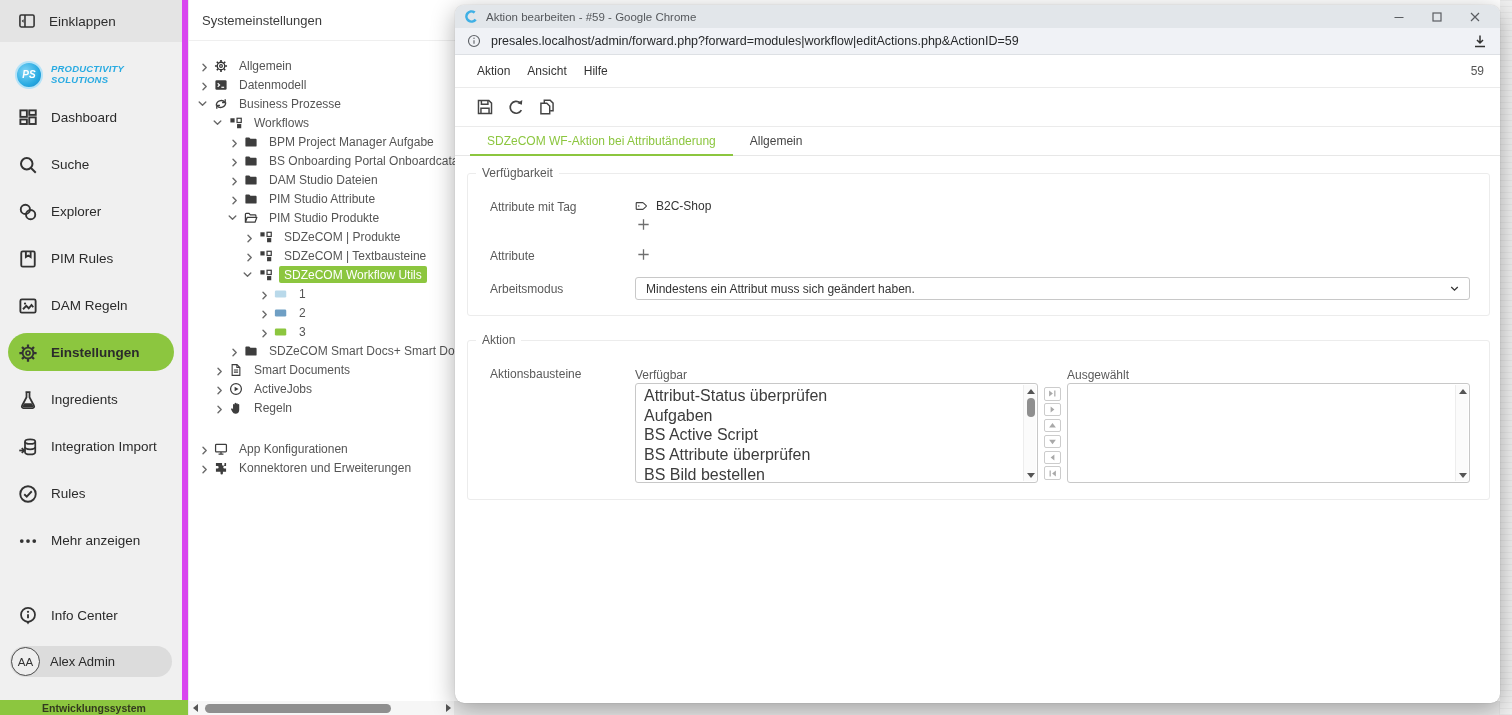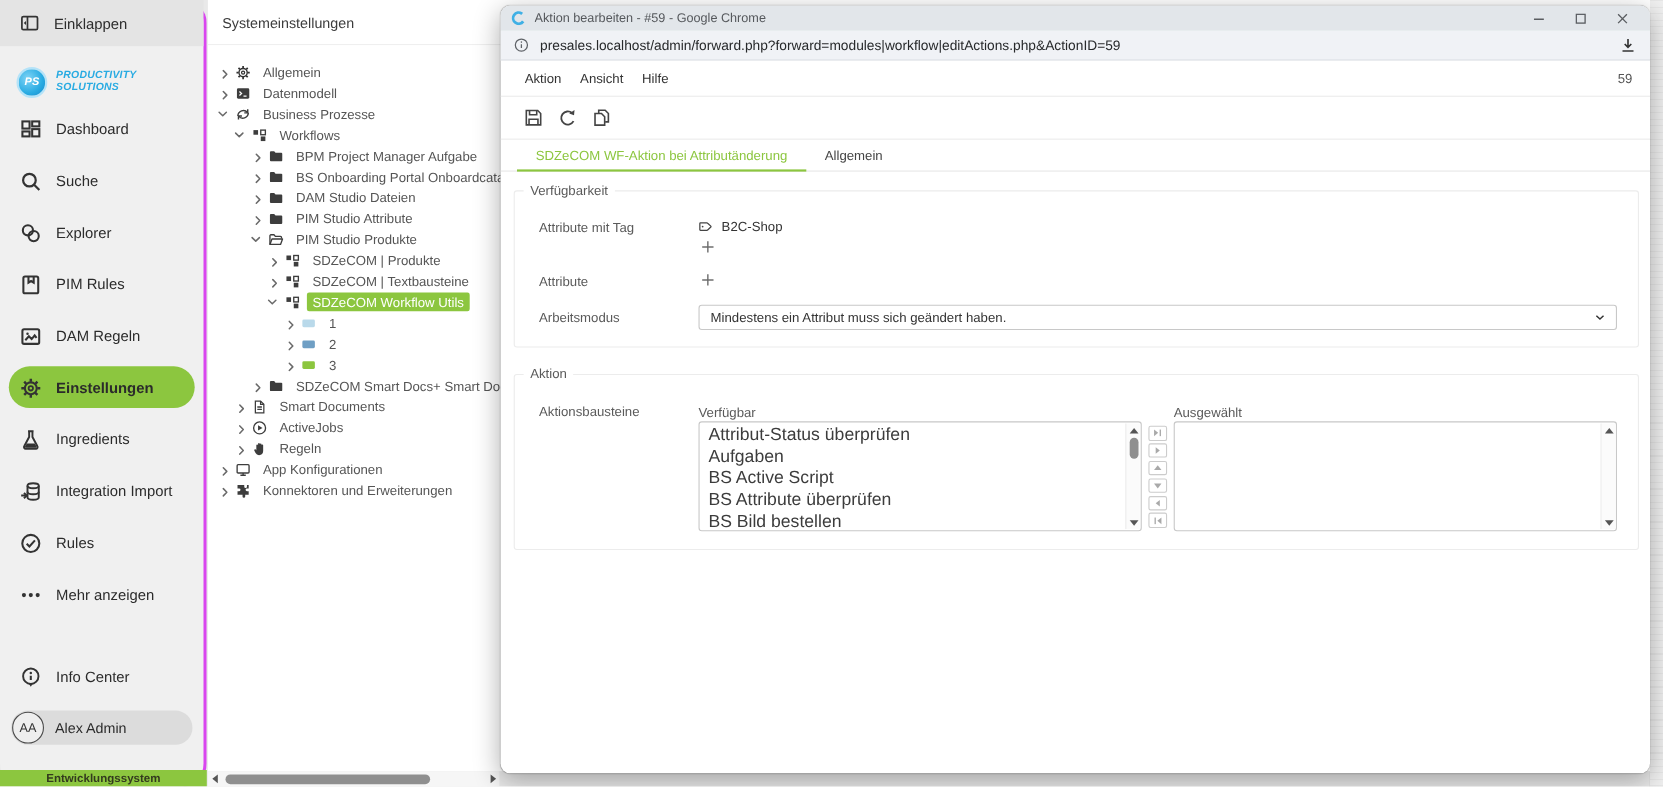--- a/index.html
+++ b/index.html
@@ -7,21 +7,21 @@
   body {
     width:1512px; height:715px; overflow:hidden;
     font-family:"Liberation Sans", sans-serif;
     background:#e9e9e9;
   }
   .stage { position:relative; width:1512px; height:715px; }
 
   
   .sidebar {
     position:absolute; left:0; top:0; width:188px; height:715px;
-    background:#f0f0f0; border-right:3px solid #d946ef; z-index:2;border-radius:21px;
+    background:#f0f0f0; border-right:6px solid #d946ef; z-index:2;
   }
   .collapse-row {
     height:42px; background:#e4e4e4; display:flex; align-items:center;
     padding-left:18px; gap:13px; font-size:13.5px; color:#2d2d2d; cursor:pointer;
   }
   .icon { display:inline-block; }
   .icon svg { width:100%; height:100%; display:block; }
   .icon-20 { width:20px; height:20px; flex:0 0 20px; }
   .icon-18 { width:18px; height:18px; flex:0 0 18px; }
   .brand-row { display:flex; align-items:center; gap:8px; padding:13px 0 0 15px; height:52px; }
@@ -375,21 +375,21 @@
           <span class="tree-arrow"><svg viewBox="0 0 9 9" fill="none" stroke="#6a6a6a" stroke-width="1.4" stroke-linecap="round" stroke-linejoin="round">
               <path d="M3 1.2l3.2 3.3L3 7.8"></path>
             </svg></span>
           <span class="icon tree-ico">
             <svg viewBox="0 0 16 16">
               <path d="M4.6 9.8V4.4a.9.9 0 0 1 1.8 0V8 2.9a.9.9 0 0 1 1.8 0V8 3.4a.9.9 0 0 1 1.8 0v5 -4a.85.85 0 0 1 1.7 0v6a4.3 4.3 0 0 1-4.3 4.2 4.1 4.1 0 0 1-3.6-2.2L2.6 10a1 1 0 0 1 1.6-1.2z" fill="#3d3d3d"></path>
             </svg>
           </span>
           <span class="tree-label">Regeln</span>
         </div>
-        <div class="tree-row" style="padding-left: 0px;">
+        <div class="tree-row" style="padding-left: 0px; margin-top: 22px;">
           <span class="tree-arrow"><svg viewBox="0 0 9 9" fill="none" stroke="#6a6a6a" stroke-width="1.4" stroke-linecap="round" stroke-linejoin="round">
               <path d="M3 1.2l3.2 3.3L3 7.8"></path>
             </svg></span>
           <span class="icon tree-ico">
             <svg viewBox="0 0 16 16" fill="none" stroke="#3d3d3d" stroke-width="1.4">
               <rect x="1.8" y="2.8" width="12.4" height="8.6" rx="1"></rect>
               <path d="M8 11.4v2.2M5.2 13.8h5.6"></path>
             </svg>
           </span>
           <span class="tree-label">App Konfigurationen</span>

